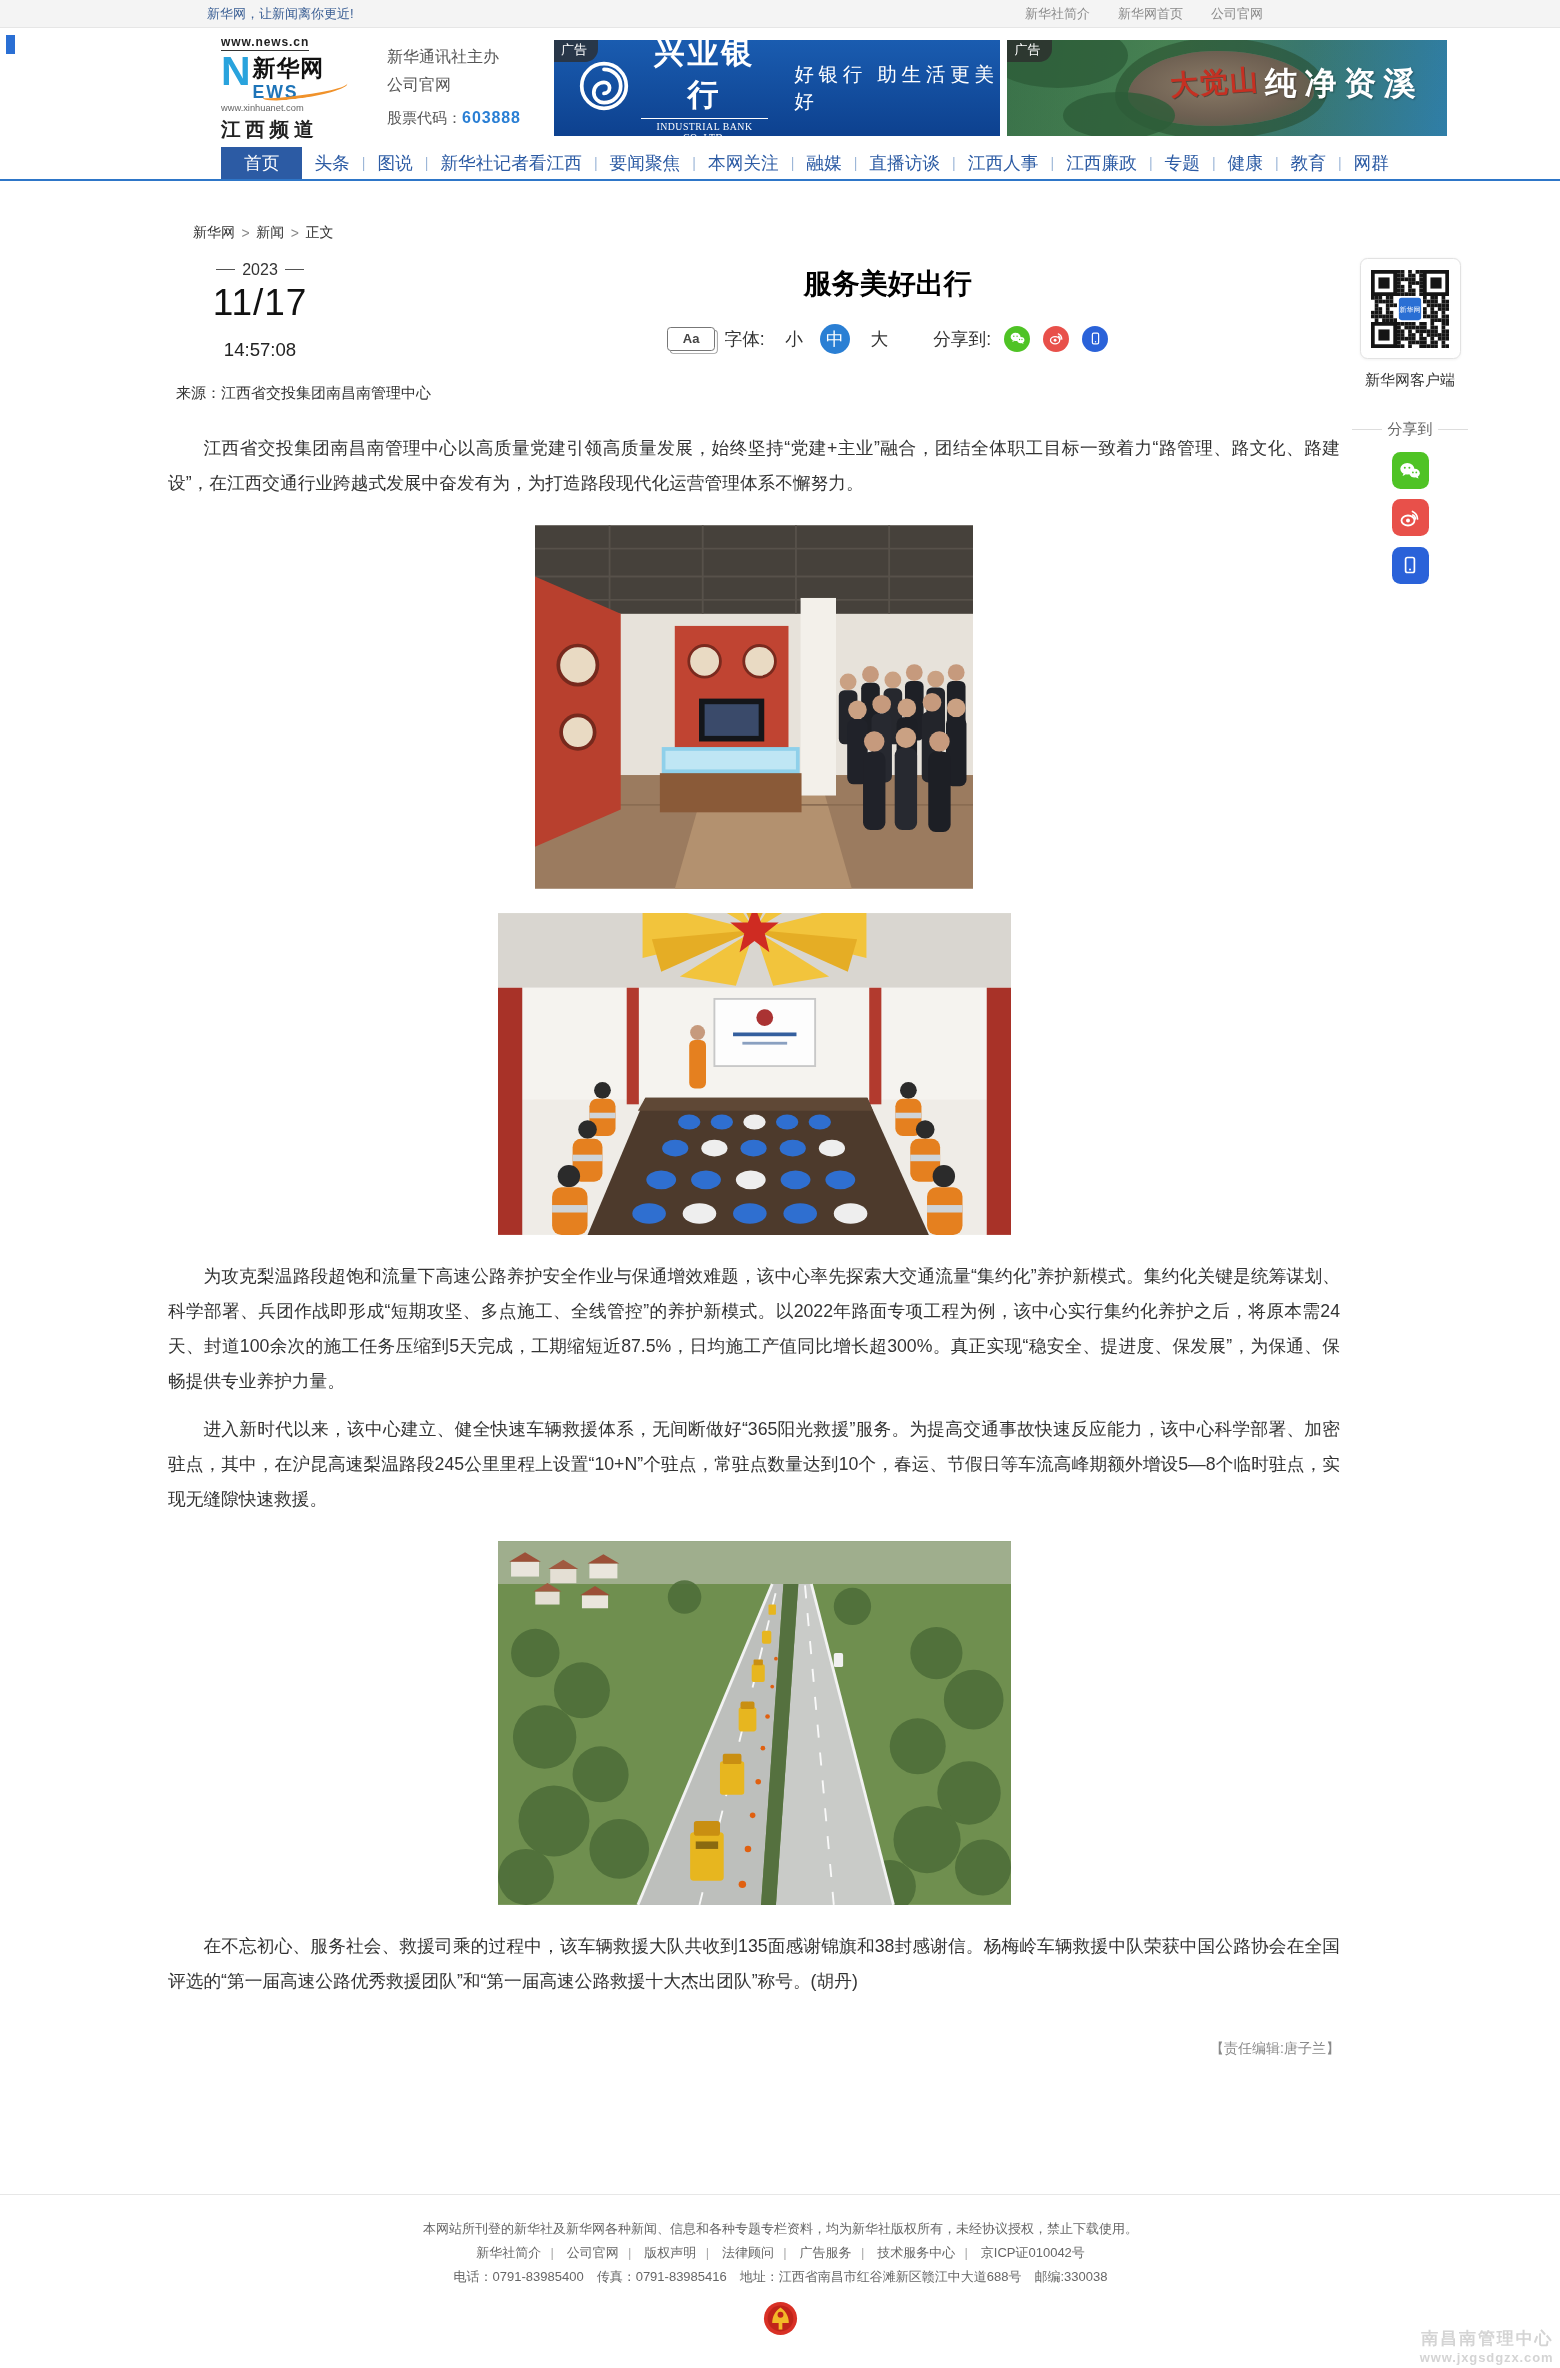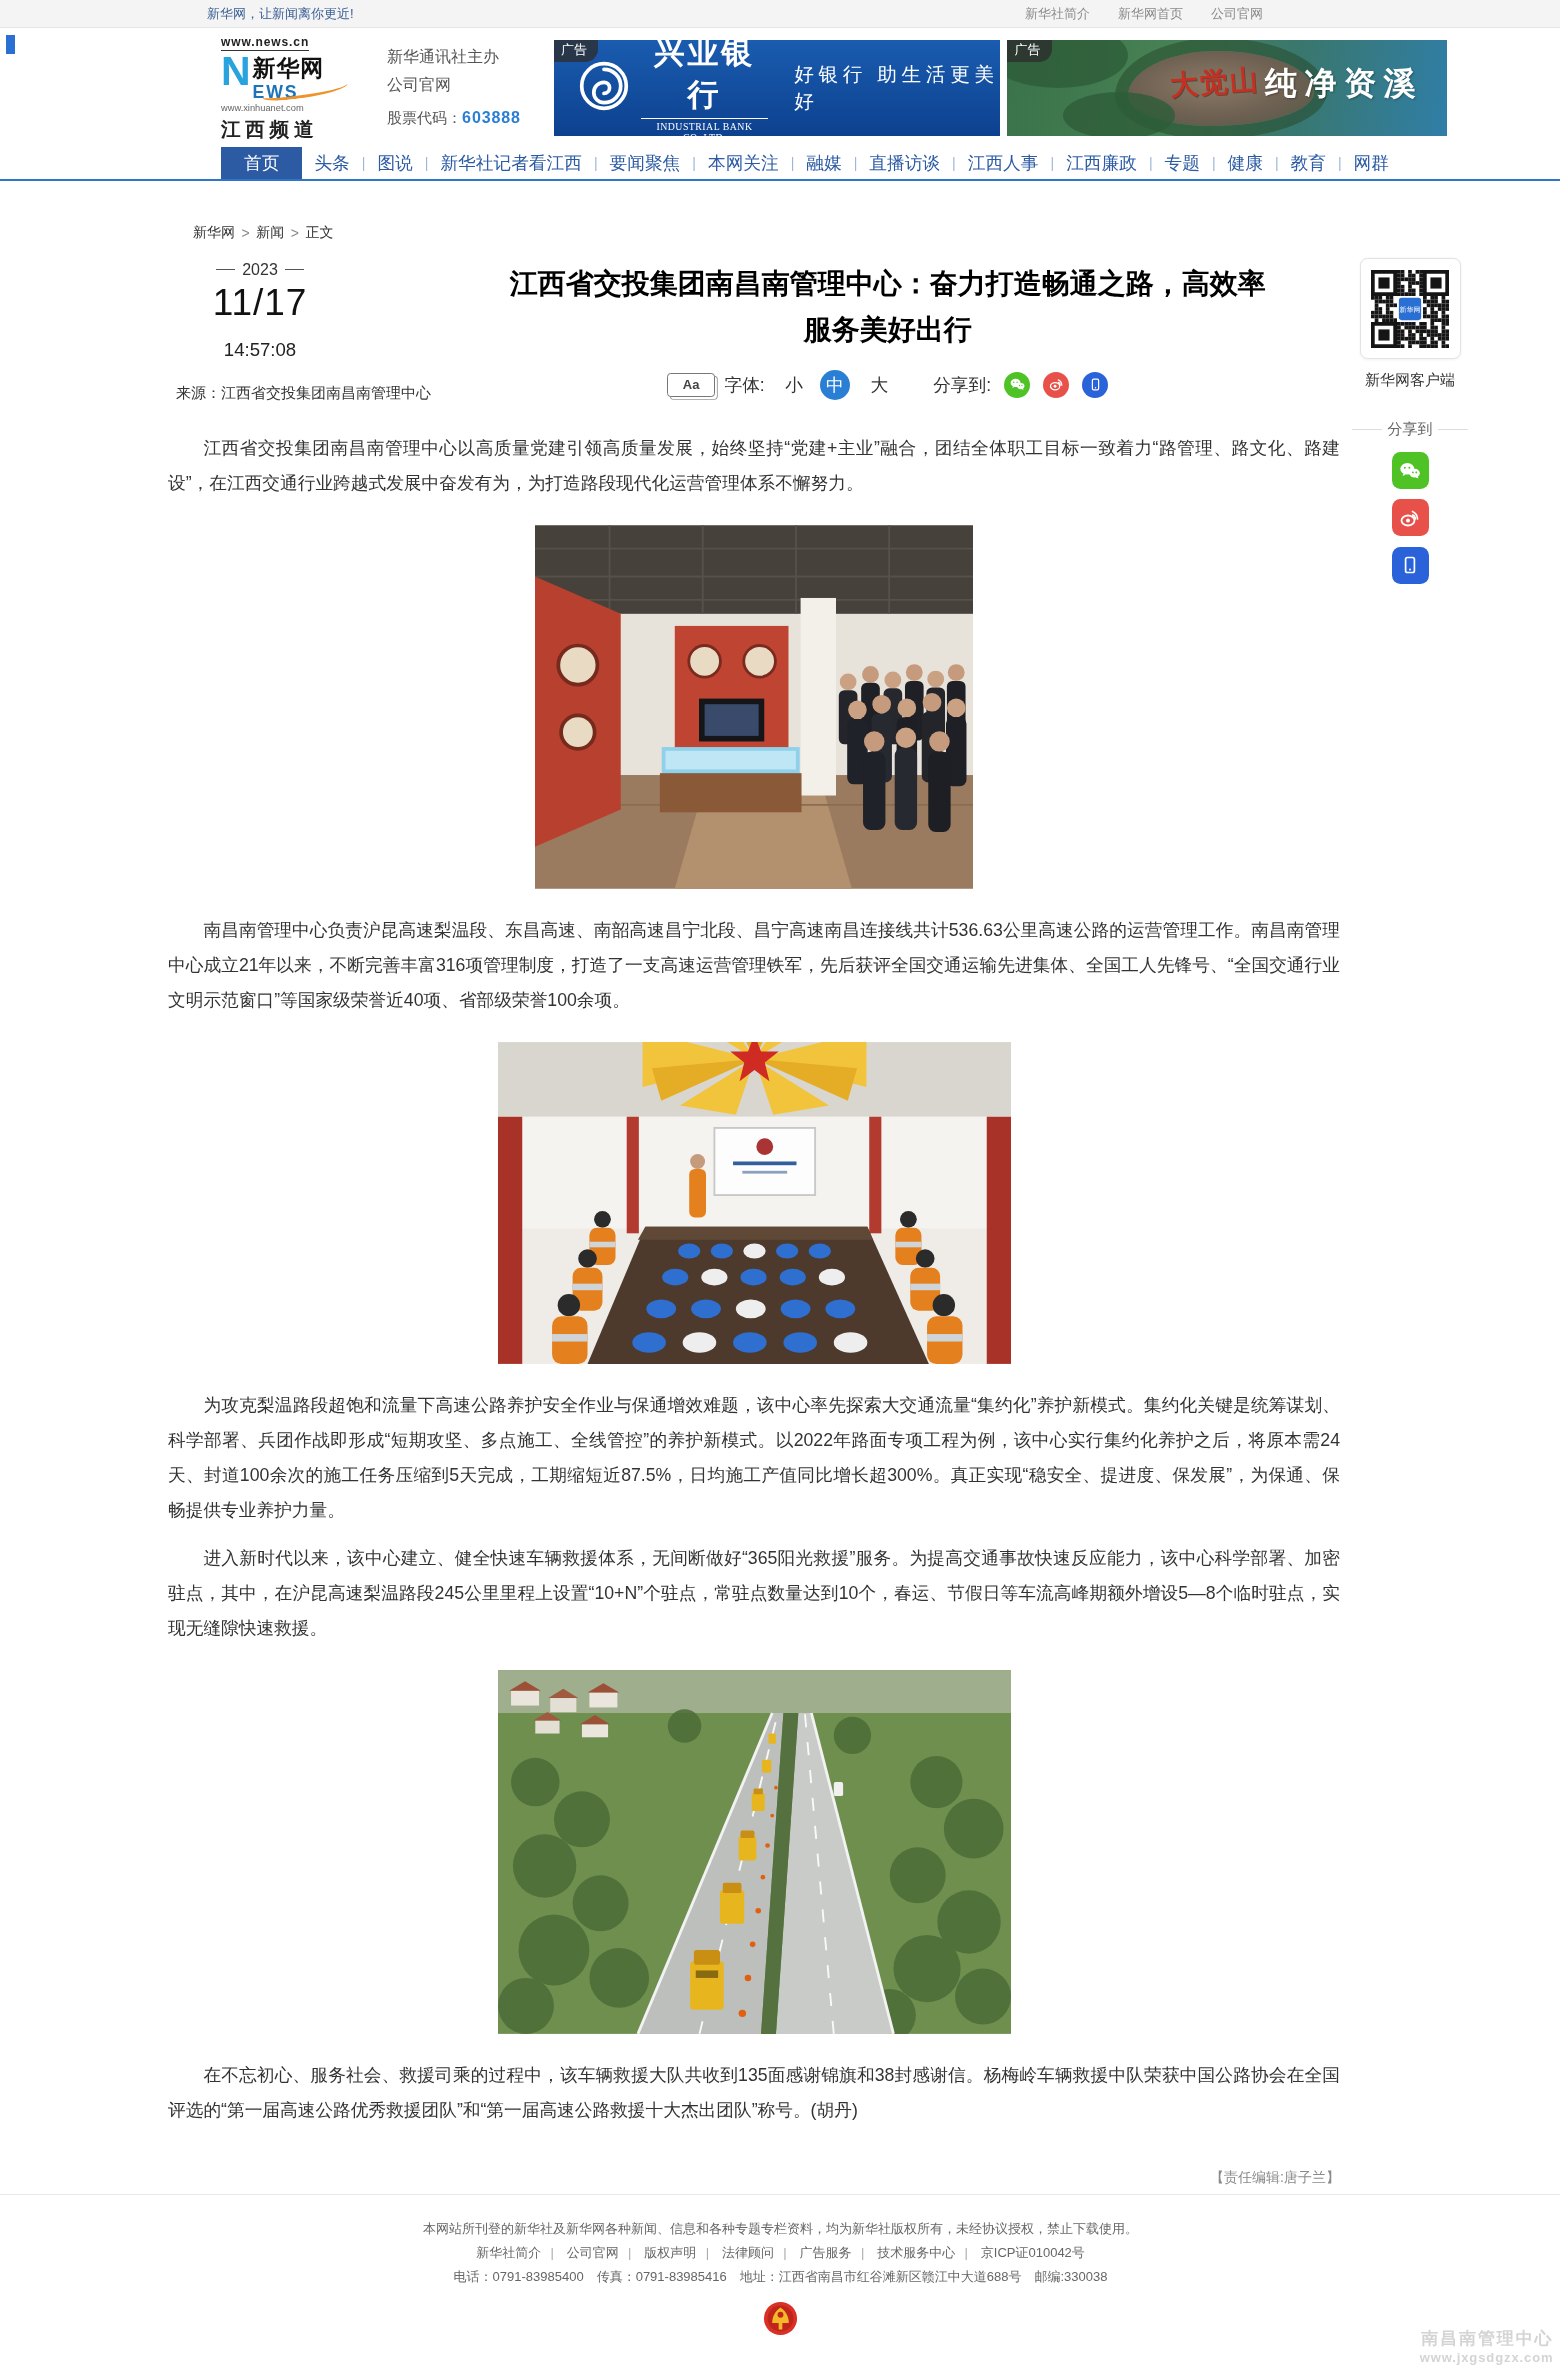--- a/index.html
+++ b/index.html
@@ -221,21 +221,20 @@
       <div class="ah-left">
         <div class="date-year">2023</div>
         <div class="date-md">11/17</div>
         <div class="date-time">14:57:08</div>
         <div class="source-line">
           <span>来源：</span><span>江西省交投集团南昌南管理中心</span>
         </div>
       </div>
       <div class="ah-right">
         <h1 class="article-title">
-          <span style="display:block">江西省交投集团南昌南管理中心：奋力打造畅通之路，高效率</span>
           <span style="display:block">服务美好出行</span>
         </h1>
         <div class="controls-row">
           <span class="aa-icon">Aa</span>
           <span class="font-label">字体:</span>
           <span class="font-opt">小</span>
           <span class="font-opt-active">中</span>
           <span class="font-opt">大</span>
           <span class="share-label">分享到:</span>
           <span class="share-circ c-wechat">
@@ -353,21 +352,20 @@
                 <rect x="386" y="239" width="24" height="88" rx="8" fill="#272930"></rect>
               </g>
             <g>
                 <circle cx="434" cy="232" r="11" fill="#c69a7d"></circle>
                 <rect x="422" y="243" width="24" height="86" rx="8" fill="#1d1f25"></rect>
               </g>
           </g>
         </svg>
       </figure>
 
-      <p>南昌南管理中心负责沪昆高速梨温段、东昌高速、南韶高速昌宁北段、昌宁高速南昌连接线共计536.63公里高速公路的运营管理工作。南昌南管理中心成立21年以来，不断完善丰富316项管理制度，打造了一支高速运营管理铁军，先后获评全国交通运输先进集体、全国工人先锋号、“全国交通行业文明示范窗口”等国家级荣誉近40项、省部级荣誉100余项。</p>
 
       <figure>
         <svg width="513" height="322" viewBox="0 0 550 345">
           <rect width="550" height="345" fill="#efece7"></rect>
           <rect width="550" height="80" fill="#d9d6d0"></rect>
           <g transform="translate(275,18)">
             <g fill="#f2c43c">
               <polygon points="0,0 -120,-30 -120,30"></polygon>
                 <polygon points="0,0 -90,-55 -40,-60"></polygon>
                 <polygon points="0,0 90,-55 40,-60"></polygon>

